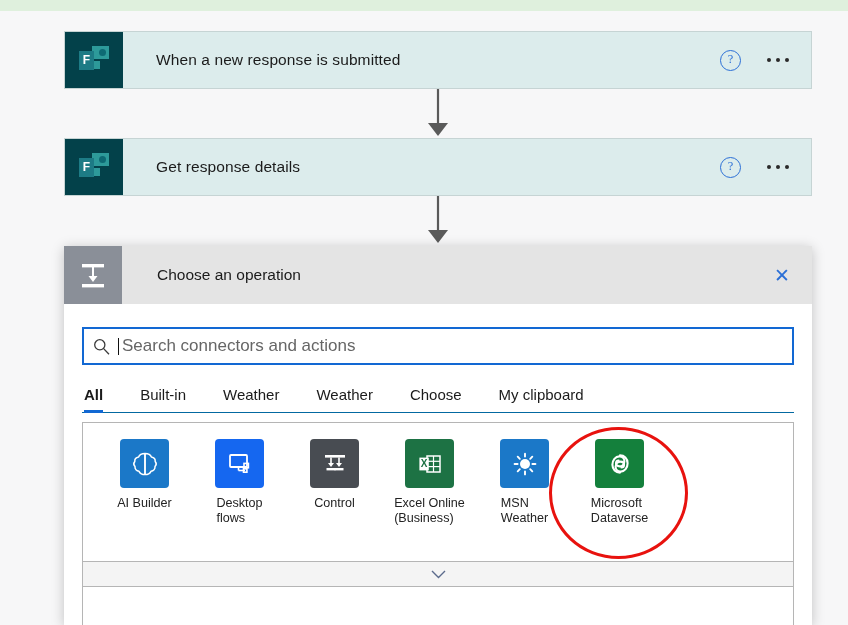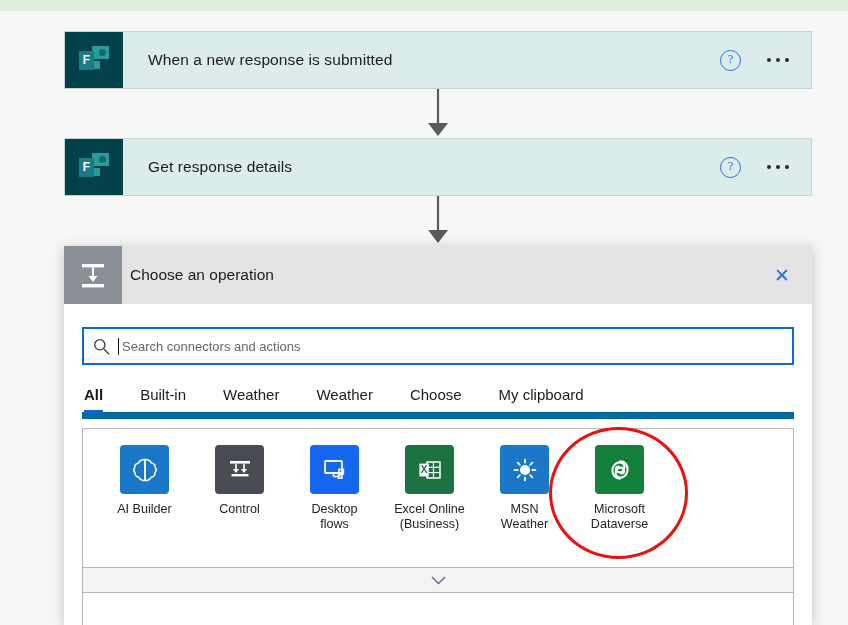--- a/index.html
+++ b/index.html
@@ -47,21 +47,21 @@
     background: #03414a;
     flex: 0 0 58px;
     display: flex;
     align-items: center;
     justify-content: center;
   }
   .node-title {
     flex: 1 1 auto;
     font-size: 15.5px;
     color: #1b1b1b;
-    padding-left: 25px;
+    padding-left: 33px;
     letter-spacing: .1px;
   }
   .node-actions {
     display: flex;
     align-items: center;
     gap: 26px;
     padding-right: 22px;
   }
   .help-icon {
     width: 19px; height: 19px;
@@ -123,21 +123,21 @@
   .dialog-icon-box {
     width: 58px; height: 58px;
     background: #8a8f98;
     flex: 0 0 58px;
     display: flex; align-items: center; justify-content: center;
   }
   .dialog-title {
     flex: 1 1 auto;
     font-size: 15.5px;
     color: #1b1b1b;
-    padding-left: 8px;
+    padding-left: 35px;
   }
   .dialog-close {
     width: 44px; height: 44px;
     display: flex; align-items: center; justify-content: center;
     color: #2b6fd6; font-size: 19px; margin-right: 8px;
     cursor: pointer;
   }
 
   .dialog-body { padding: 0 18px; }
 
@@ -150,28 +150,28 @@
     box-sizing: border-box;
   }
   .search-icon {
     width: 34px; display: flex; align-items: center; justify-content: center;
     color: #3a3a3a;
   }
   .search-caret {
     width: 1px; height: 17px; background: #111; margin-right: 3px;
   }
   .search-ph {
-    font-size: 13px; color: #666;
+    font-size: 17px; color: #666;
   }
 
   
   .tabs {
     display: flex;
     margin-top: 17px;
-    border-bottom: 7px solid #0369a1;
+    border-bottom: 1px solid #0369a1;
     padding-left: 2px;
   }
   .tab {
     font-size: 15px;
     color: #1b1b1b;
     padding: 4px 0 9px 0;
     margin-right: 37px;
     position: relative;
     cursor: pointer;
   }
@@ -200,21 +200,21 @@
     cursor: pointer;
   }
   .conn-logo {
     width: 49px; height: 49px; border-radius: 4px;
     display: flex; align-items: center; justify-content: center;
   }
   .conn-label {
     margin-top: 8px;
     font-size: 12.6px;
     color: #232323;
-    text-align: center;
+    text-align: left;
     line-height: 15px;
   }
 
   
   .expander {
     height: 26px;
     border: 1px solid #b5b5b5;
     background: #f4f4f4;
     box-sizing: border-box;
     display: flex; align-items: center; justify-content: center;
@@ -349,45 +349,45 @@
                      M14 3.4 C17.4 3.4 19.7 5 20.4 7 C22.8 7.4 24.4 9.3 24.2 11.6
                      C25.4 13 25.3 15.2 24 16.5 C24.2 18.9 22.4 21 20 21.3
                      C19 23.3 16.7 24.6 14 24.6 Z" fill="none" stroke="#fff" stroke-width="1.5" stroke-linejoin="round"></path>
             <line x1="14" y1="3.4" x2="14" y2="24.6" stroke="#fff" stroke-width="1.5"></line>
           </svg>
         </div>
         <div class="conn-label">AI Builder</div>
       </div>
 
       <div class="conn-tile">
+        <div class="conn-logo" style="background:#1567f0;">
+          <svg width="28" height="28" viewBox="0 0 28 28">
+            <rect x="4" y="5" width="17" height="12" rx="1" fill="none" stroke="#fff" stroke-width="1.8"></rect>
+            <line x1="12.5" y1="17" x2="12.5" y2="20.5" stroke="#fff" stroke-width="1.6"></line>
+            <line x1="12.5" y1="20.5" x2="19" y2="20.5" stroke="#fff" stroke-width="1.6"></line>
+            <rect x="18" y="13.4" width="4.4" height="4.4" fill="none" stroke="#fff" stroke-width="1.6"></rect>
+            <rect x="17.5" y="18.8" width="3.4" height="3.4" fill="none" stroke="#fff" stroke-width="1.6"></rect>
+          </svg>
+        </div>
+        <div class="conn-label">Desktop<br>flows</div>
+      </div>
+
+      <div class="conn-tile">
         <div class="conn-logo" style="background:#484c52;">
           <svg width="28" height="28" viewBox="0 0 28 28">
             <rect x="4" y="5" width="20" height="2.6" fill="#fff"></rect>
             <line x1="10" y1="7.6" x2="10" y2="15" stroke="#fff" stroke-width="1.6"></line>
             <line x1="18" y1="7.6" x2="18" y2="15" stroke="#fff" stroke-width="1.6"></line>
             <path d="M7 13 L10 17 L13 13 Z" fill="#fff"></path>
             <path d="M15 13 L18 17 L21 13 Z" fill="#fff"></path>
             <rect x="5.5" y="18" width="9" height="2.4" fill="#fff"></rect>
             <rect x="13.5" y="18" width="9" height="2.4" fill="#fff"></rect>
           </svg>
         </div>
         <div class="conn-label">Control</div>
-      </div>
-
-      <div class="conn-tile">
-        <div class="conn-logo" style="background:#1567f0;">
-          <svg width="28" height="28" viewBox="0 0 28 28">
-            <rect x="4" y="5" width="17" height="12" rx="1" fill="none" stroke="#fff" stroke-width="1.8"></rect>
-            <line x1="12.5" y1="17" x2="12.5" y2="20.5" stroke="#fff" stroke-width="1.6"></line>
-            <line x1="12.5" y1="20.5" x2="19" y2="20.5" stroke="#fff" stroke-width="1.6"></line>
-            <rect x="18" y="13.4" width="4.4" height="4.4" fill="none" stroke="#fff" stroke-width="1.6"></rect>
-            <rect x="17.5" y="18.8" width="3.4" height="3.4" fill="none" stroke="#fff" stroke-width="1.6"></rect>
-          </svg>
-        </div>
-        <div class="conn-label">Desktop<br>flows</div>
       </div>
 
       <div class="conn-tile">
         <div class="conn-logo" style="background:#1d7244;">
           <svg width="28" height="28" viewBox="0 0 28 28">
             <rect x="11" y="6" width="13" height="16" fill="none" stroke="#fff" stroke-width="1.5"></rect>
             <line x1="11" y1="11.3" x2="24" y2="11.3" stroke="#fff" stroke-width="1.2"></line>
             <line x1="11" y1="16.6" x2="24" y2="16.6" stroke="#fff" stroke-width="1.2"></line>
             <line x1="17.5" y1="6" x2="17.5" y2="22" stroke="#fff" stroke-width="1.2"></line>
             <rect x="3.4" y="7.6" width="9.4" height="12.8" fill="#fff"></rect>

